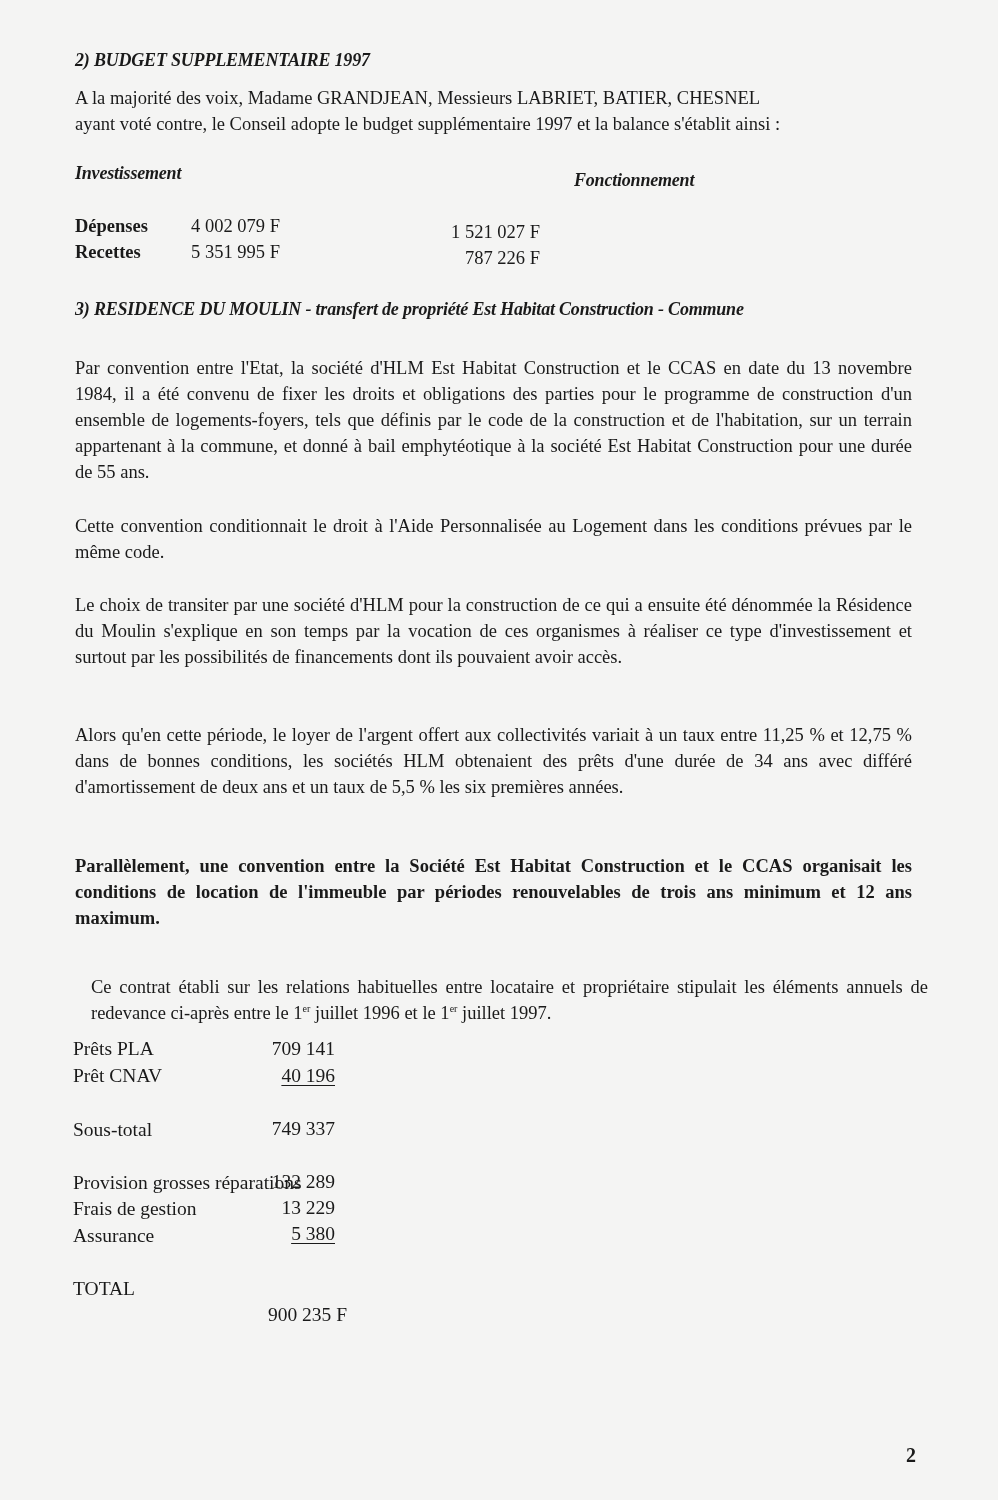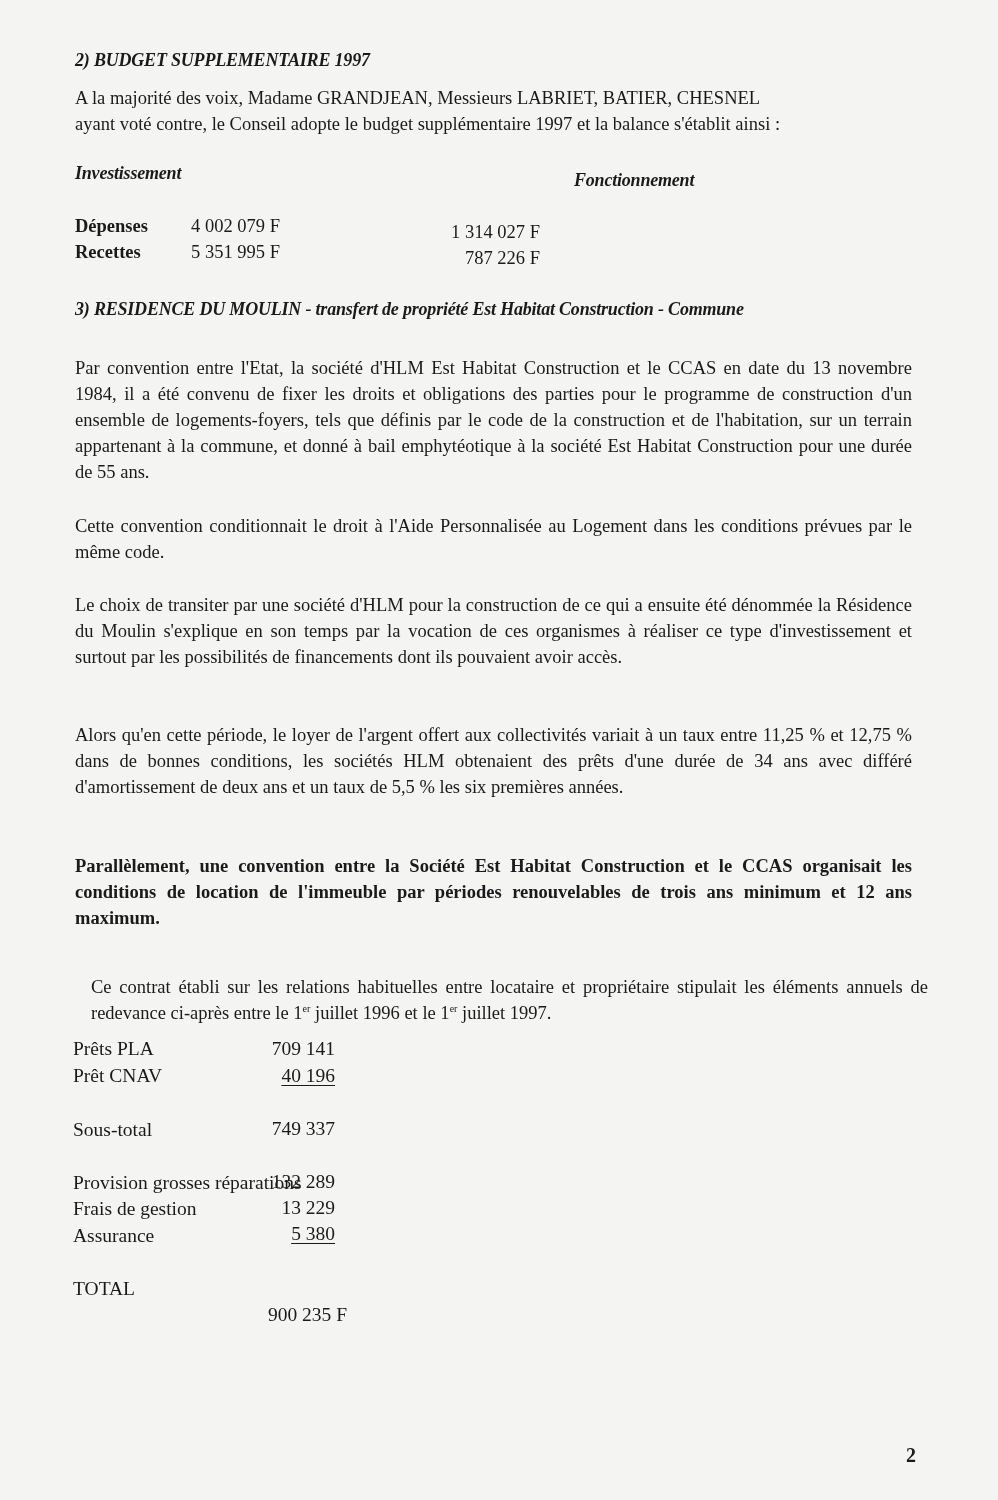--- a/index.html
+++ b/index.html
@@ -37,21 +37,21 @@
   <div class="abs h-italic-bold" style="left:75px; top:50px;">2) BUDGET SUPPLEMENTAIRE 1997</div>
   <div class="abs body-text" style="left:75px; top:85px;">A la majorité des voix, Madame GRANDJEAN, Messieurs LABRIET, BATIER, CHESNEL</div>
   <div class="abs body-text" style="left:75px; top:111px;">ayant voté contre, le Conseil adopte le budget supplémentaire 1997 et la balance s'établit ainsi :</div>
 
   <div class="abs h-italic-bold" style="left:75px; top:163px;">Investissement</div>
   <div class="abs h-italic-bold" style="left:574px; top:170px;">Fonctionnement</div>
 
   <div>
     <div class="abs bold num" style="left:75px; top:216px;">Dépenses</div>
     <div class="abs num" style="left:191px; top:216px;">4 002 079 F</div>
-    <div class="abs num" style="right:296px; top:222px;">1 314 027 F</div>
+    <div class="abs num" style="right:296px; top:222px;">1 521 027 F</div>
   </div>
   <div>
     <div class="abs bold num" style="left:75px; top:242px;">Recettes</div>
     <div class="abs num" style="left:191px; top:242px;">5 351 995 F</div>
     <div class="abs num" style="right:296px; top:248px;">787 226 F</div>
   </div>
 
   <div class="abs h-italic-bold" style="left:75px; top:299px;">3) RESIDENCE DU MOULIN - transfert de propriété Est Habitat Construction - Commune</div>
 
   <p class="para last-left" style="top:355px; margin:0;">Par convention entre l'Etat, la société d'HLM Est Habitat Construction et le CCAS en date du 13 novembre 1984, il a été convenu de fixer les droits et obligations des parties pour le programme de construction d'un ensemble de logements-foyers, tels que définis par le code de la construction et de l'habitation, sur un terrain appartenant à la commune, et donné à bail emphytéotique à la société Est Habitat Construction pour une durée de 55 ans.</p>

